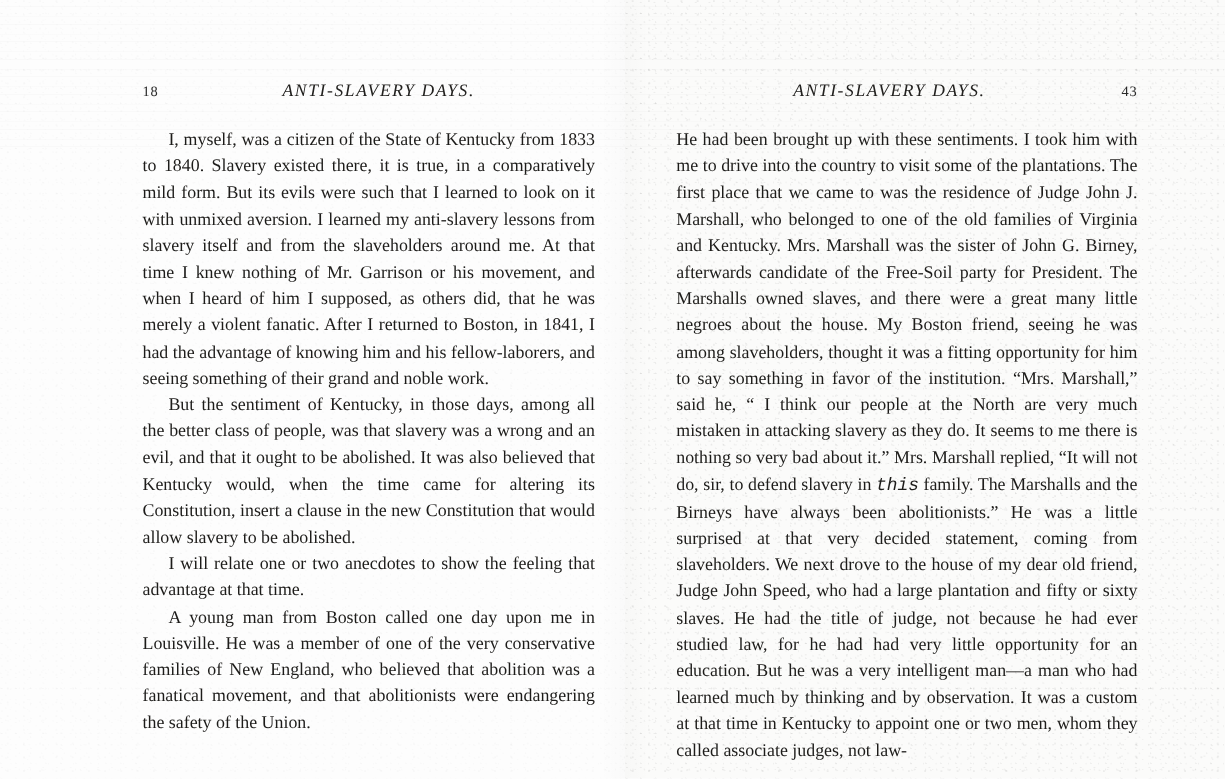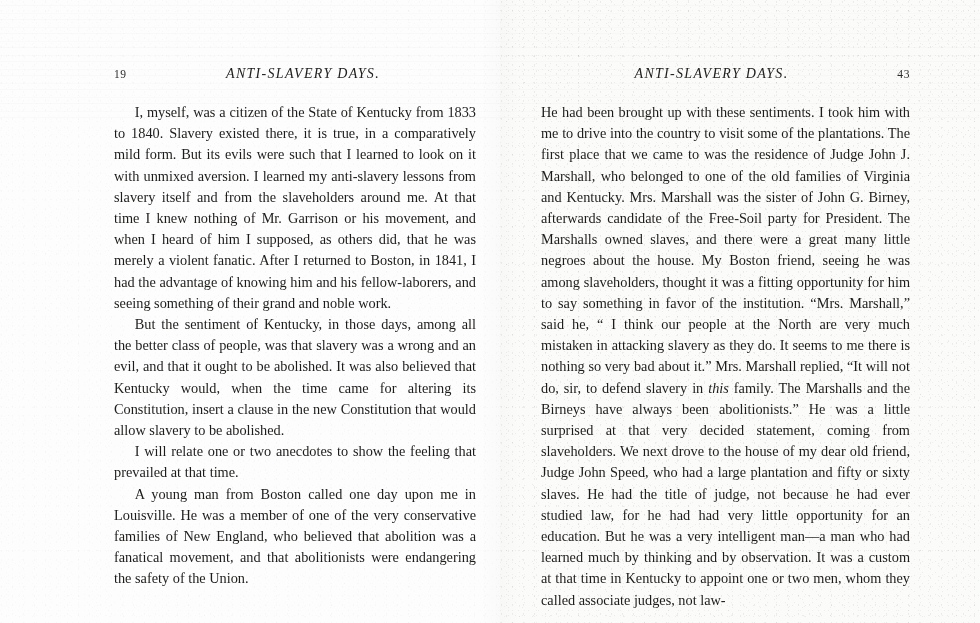--- a/index.html
+++ b/index.html
@@ -133,44 +133,44 @@
     text-align: justify;
     text-justify: inter-word;
   }
 
   .body-text p {
     margin: 0;
     text-indent: 1.45em;
   }
   .body-text p.no-indent { text-indent: 0; }
 
-  .body-text i { font-style: italic; }
+  .body-text i { font-style: italic; font-family: Liberation Mono, monospace; }
 </style>
 </head>
 <body>
 
 <div id="scan">
 
   <div class="paper-left"></div>
   <div class="paper-right"></div>
 
   <div class="grain grain-left"></div>
   <div class="grain grain-right"></div>
   <div class="streaks"></div>
   <div class="gutter"></div>
 
   <div class="page page-left">
     <div class="running-head">
-      <span class="folio folio-left">19</span>
+      <span class="folio folio-left">18</span>
       <span class="head-title">ANTI-SLAVERY DAYS.</span>
     </div>
     <div class="body-text">
       <p>I, myself, was a citizen of the State of Kentucky from 1833 to 1840. Slavery existed there, it is true, in a comparatively mild form. But its evils were such that I learned to look on it with unmixed aversion. I learned my anti-slavery lessons from slavery itself and from the slaveholders around me. At that time I knew nothing of Mr. Garrison or his movement, and when I heard of him I supposed, as others did, that he was merely a violent fanatic. After I returned to Boston, in 1841, I had the advantage of knowing him and his fellow-laborers, and seeing something of their grand and noble work.</p>
       <p>But the sentiment of Kentucky, in those days, among all the better class of people, was that slavery was a wrong and an evil, and that it ought to be abolished. It was also believed that Kentucky would, when the time came for altering its Constitution, insert a clause in the new Constitution that would allow slavery to be abolished.</p>
-      <p>I will relate one or two anecdotes to show the feeling that prevailed at that time.</p>
+      <p>I will relate one or two anecdotes to show the feeling that advantage at that time.</p>
       <p>A young man from Boston called one day upon me in Louisville. He was a member of one of the very conservative families of New England, who believed that abolition was a fanatical movement, and that abolitionists were endangering the safety of the Union.</p>
     </div>
   </div>
 
   <div class="page page-right">
     <div class="running-head">
       <span class="head-title">ANTI-SLAVERY DAYS.</span>
       <span class="folio folio-right">43</span>
     </div>
     <div class="body-text">

